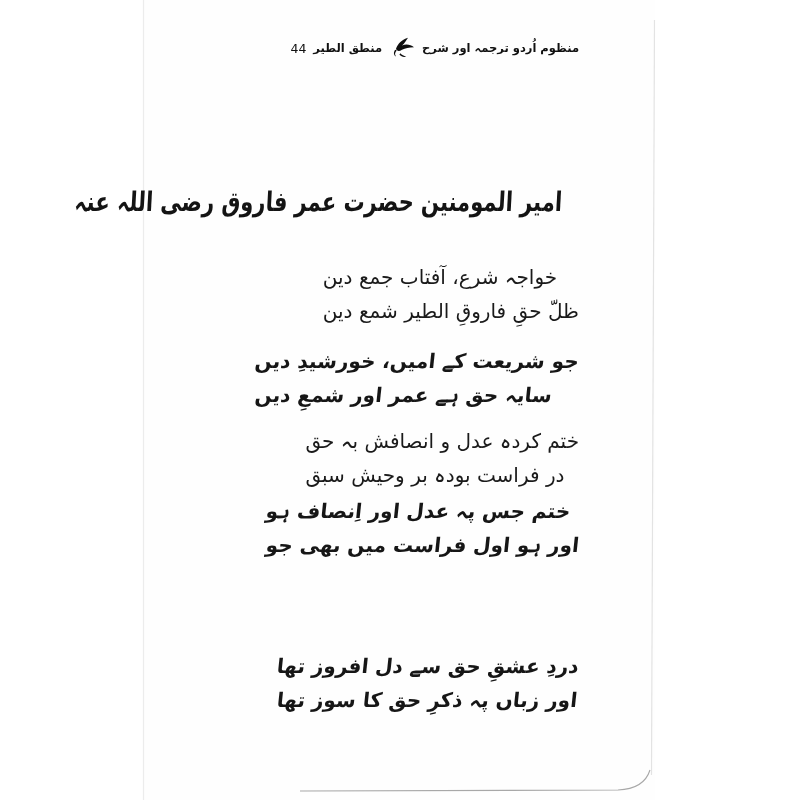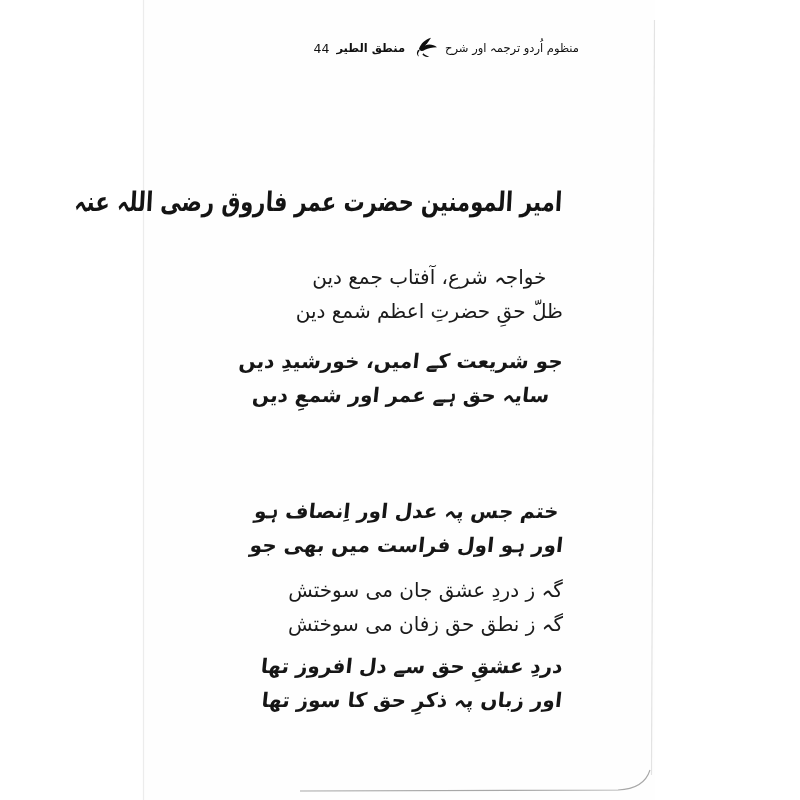--- a/index.html
+++ b/index.html
@@ -16,38 +16,38 @@
     background:#fefefe;
   }
   .edge-svg{position:absolute;left:0;top:0;width:800px;height:800px;pointer-events:none;}
 
   
   .running-header{
     position:absolute;top:36px;right:221px;
     display:flex;flex-direction:row;align-items:center;gap:7px;
     font-size:11.5px;white-space:nowrap;color:#111;
   }
-  .running-header .tagline{font-weight:400;letter-spacing:0px;}
+  .running-header .tagline{font-weight:700;letter-spacing:0px;}
   .running-header .book-title{font-weight:700;}
   .running-header .page-number{
     font-family:"DejaVu Sans",sans-serif;font-weight:400;font-size:12.5px;direction:ltr;
   }
   .bird{width:26px;height:24px;display:block;}
 
   
   .main-heading{
     position:absolute;top:186px;right:238px;
     font-size:27px;font-weight:700;white-space:nowrap;
     transform:scaleX(0.78) skewX(-4deg);transform-origin:right center;
     color:#141414;
   }
 
   
   .poem{position:absolute;left:143px;top:0;width:512px;height:800px;}
-  .stanza{position:absolute;right:92px;text-align:center;white-space:nowrap;}
+  .stanza{position:absolute;right:76px;text-align:left;white-space:nowrap;}
   .stanza .line{line-height:34px;}
   .stanza.naskh .line{
     font-size:20px;font-weight:500;letter-spacing:1px;color:#1a1a1a;
   }
   .stanza.nastaliq .line{
     font-size:20px;font-weight:600;color:#161616;
     transform:skewX(-6deg);transform-origin:right center;
   }
 </style>
 </head>
@@ -70,31 +70,31 @@
   </svg>
   <span class="book-title">منطق الطیر</span>
   <span class="page-number">44</span>
 </div>
 
 <div class="main-heading">امیر المومنین حضرت عمر فاروق رضی اللہ عنہ</div>
 
 <div class="poem">
     <div class="stanza naskh" style="top: 260px;">
       <div class="line">خواجہ شرع، آفتاب جمع دین</div>
-      <div class="line">ظلّ حقِ حضرتِ اعظم شمع دین</div>
+      <div class="line">ظلّ حقِ فاروقِ الطیر شمع دین</div>
     </div>
     <div class="stanza nastaliq" style="top: 344px;">
       <div class="line">جو شریعت کے امیں، خورشیدِ دیں</div>
       <div class="line">سایہ حق ہے عمر اور شمعِ دیں</div>
     </div>
+    <div class="stanza naskh" style="top: 424px;">
+      <div class="line">ختم کردہ عدل و انصافش بہ حق</div>
+      <div class="line">در فراست بودہ بر وحیش سبق</div>
+    </div>
     <div class="stanza nastaliq" style="top: 494px;">
       <div class="line">ختم جس پہ عدل اور اِنصاف ہو</div>
       <div class="line">اور ہو اول فراست میں بھی جو</div>
-    </div>
-    <div class="stanza naskh" style="top: 573px;">
-      <div class="line">گہ ز دردِ عشق جان می سوختش</div>
-      <div class="line">گہ ز نطق حق زفان می سوختش</div>
     </div>
     <div class="stanza nastaliq" style="top: 649px;">
       <div class="line">دردِ عشقِ حق سے دل افروز تھا</div>
       <div class="line">اور زباں پہ ذکرِ حق کا سوز تھا</div>
     </div>
   </div>
 
 </body></html>

